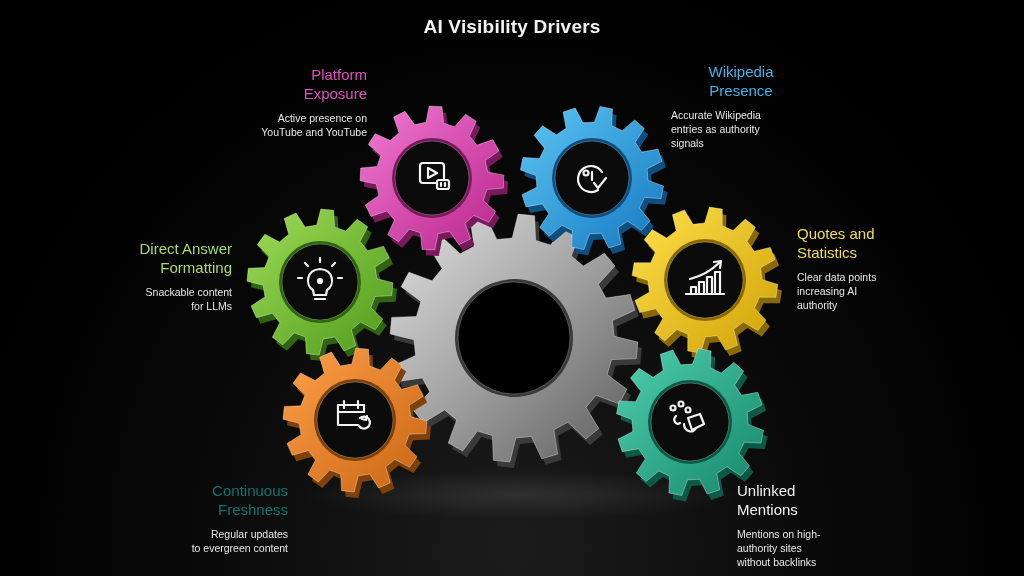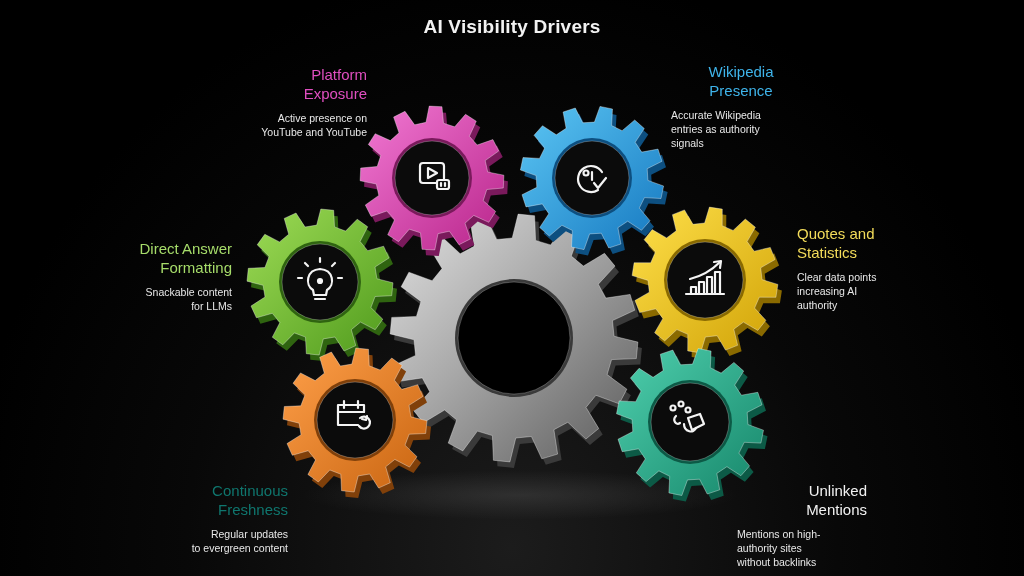--- a/index.html
+++ b/index.html
@@ -208,21 +208,21 @@
     <span>Continuous</span><br>
     <span>Freshness</span>
   </div>
   <div class="desc">
     <span>Regular updates</span><br>
     <span>to evergreen content</span>
   </div>
 </div>
 
 <div class="label left-align" style="left:737px; top:481px; width:130px;">
-  <div class="head" style="color:#f2f2f2;text-align:right;">
+  <div class="head" style="color:#f2f2f2;">
     <span>Unlinked</span><br>
     <span>Mentions</span>
   </div>
   <div class="desc">
     <span>Mentions on high-</span><br>
     <span>authority sites</span><br>
     <span>without backlinks</span>
   </div>
 </div>
 

